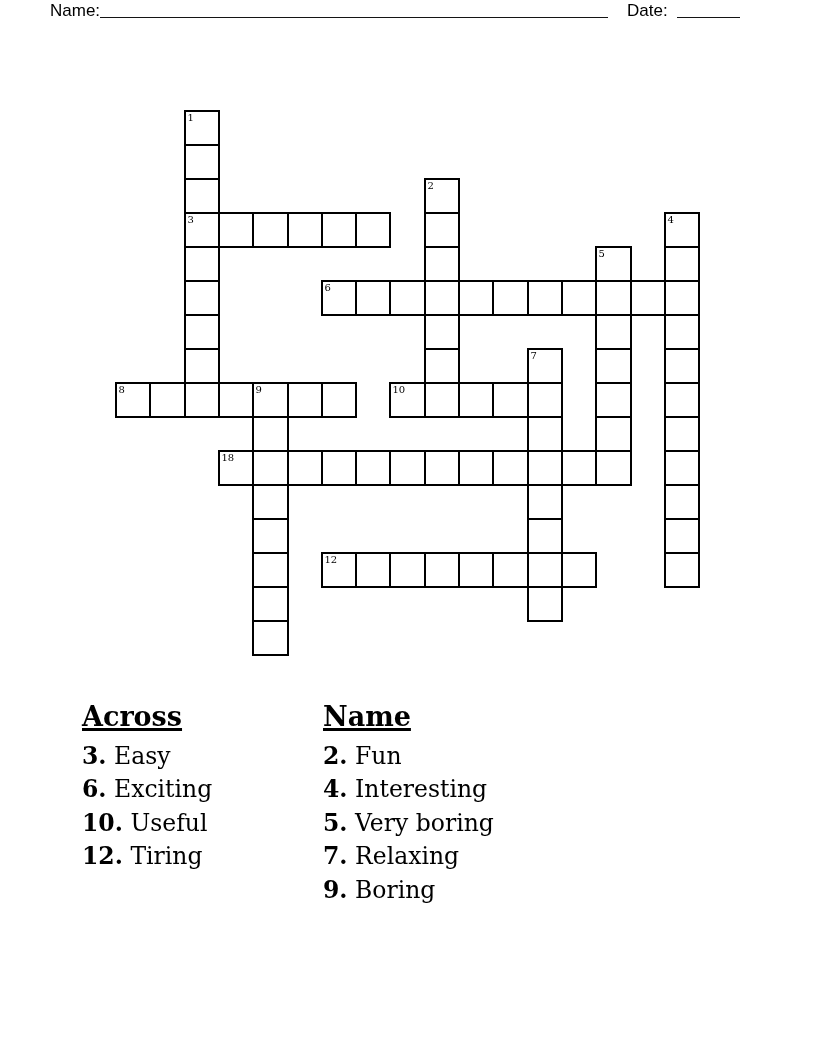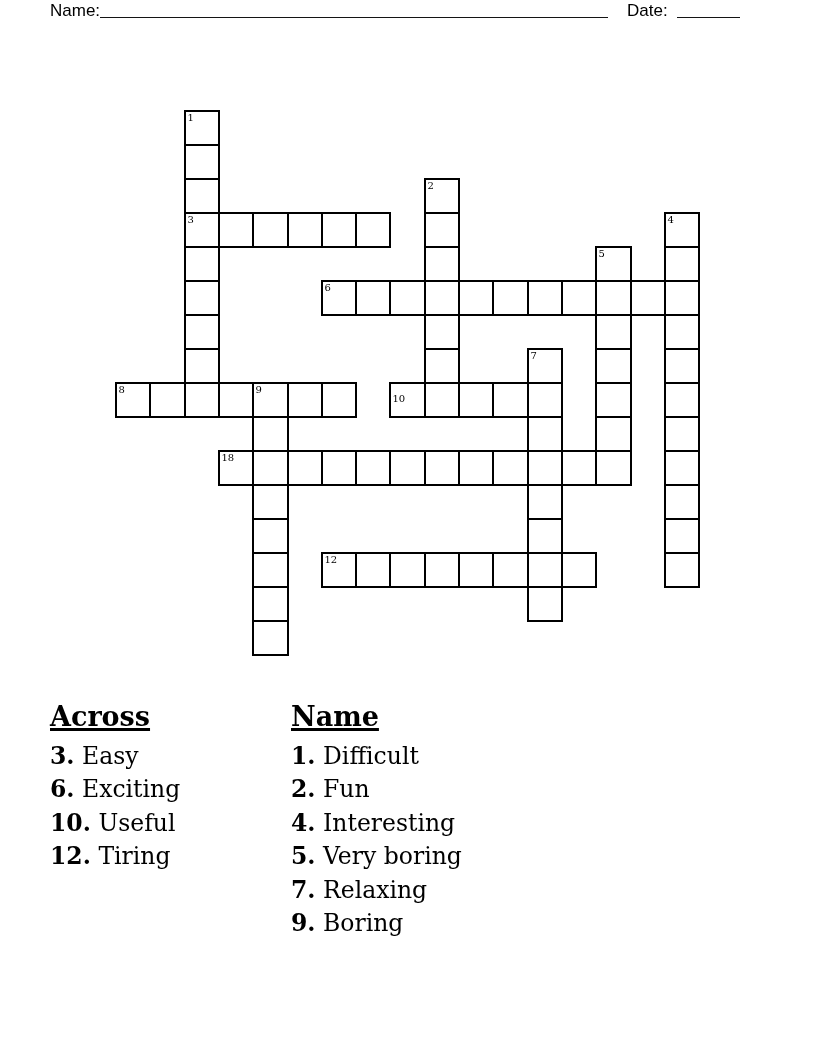--- a/index.html
+++ b/index.html
@@ -20,21 +20,21 @@
   }
   #grid { position:absolute; left:0; top:0; width:816px; height:700px; }
   #grid .cell {
     position:absolute; box-sizing:border-box;
     background:#ffffff; border:2px solid #000000;
   }
   #grid .num {
     position:absolute; z-index:3;
     font-family:"DejaVu Serif", serif; font-size:10px; line-height:10px; color:#000;
   }
-  .clues-col { position:absolute; top:702px; font-family:"DejaVu Serif", serif; color:#000; }
+  .clues-col { position:absolute; top:702px; font-family:"DejaVu Serif", serif; color:#000;margin-left:32px; }
   #across-col { left:50px; }
   #down-col { left:291px; }
   .clues-header {
     font-size:27px; line-height:30px; font-weight:bold;
     text-decoration:underline; text-decoration-thickness:3px; text-underline-offset:2px;
     display:inline-block;
   }
   .clue-list { margin-top:8px; }
   .clue { font-size:23.5px; line-height:33.4px; white-space:nowrap; }
   .clue b { font-weight:bold; }
@@ -141,39 +141,38 @@
       <div class="cell" style="left: 561px; top: 552px; width: 36px; height: 36px;"></div>
       <span class="num" style="left: 187.5px; top: 113px;">1</span>
       <span class="num" style="left: 427.5px; top: 181px;">2</span>
       <span class="num" style="left: 187.5px; top: 215px;">3</span>
       <span class="num" style="left: 667.5px; top: 215px;">4</span>
       <span class="num" style="left: 598.5px; top: 249px;">5</span>
       <span class="num" style="left: 324.5px; top: 283px;">6</span>
       <span class="num" style="left: 530.5px; top: 351px;">7</span>
       <span class="num" style="left: 118.5px; top: 385px;">8</span>
       <span class="num" style="left: 255.5px; top: 385px;">9</span>
-      <span class="num" style="left: 392.5px; top: 394px;">10</span>
+      <span class="num" style="left: 392.5px; top: 385px;">10</span>
       <span class="num" style="left: 221.5px; top: 453px;">18</span>
       <span class="num" style="left: 324.5px; top: 555px;">12</span>
     </div>
 
   <div class="clues-col" id="across-col">
     <span class="clues-header">Across</span>
     <div class="clue-list">
         <div class="clue"><b>3.</b> <span>Easy</span></div>
         <div class="clue"><b>6.</b> <span>Exciting</span></div>
         <div class="clue"><b>10.</b> <span>Useful</span></div>
         <div class="clue"><b>12.</b> <span>Tiring</span></div>
       </div>
   </div>
 
   <div class="clues-col" id="down-col">
     <span class="clues-header">Name</span>
     <div class="clue-list">
-        <div class="clue"><b>1.</b> <span>Difficult</span></div>
         <div class="clue"><b>2.</b> <span>Fun</span></div>
         <div class="clue"><b>4.</b> <span>Interesting</span></div>
         <div class="clue"><b>5.</b> <span>Very boring</span></div>
         <div class="clue"><b>7.</b> <span>Relaxing</span></div>
         <div class="clue"><b>9.</b> <span>Boring</span></div>
       </div>
   </div>
 
 </div>
 

